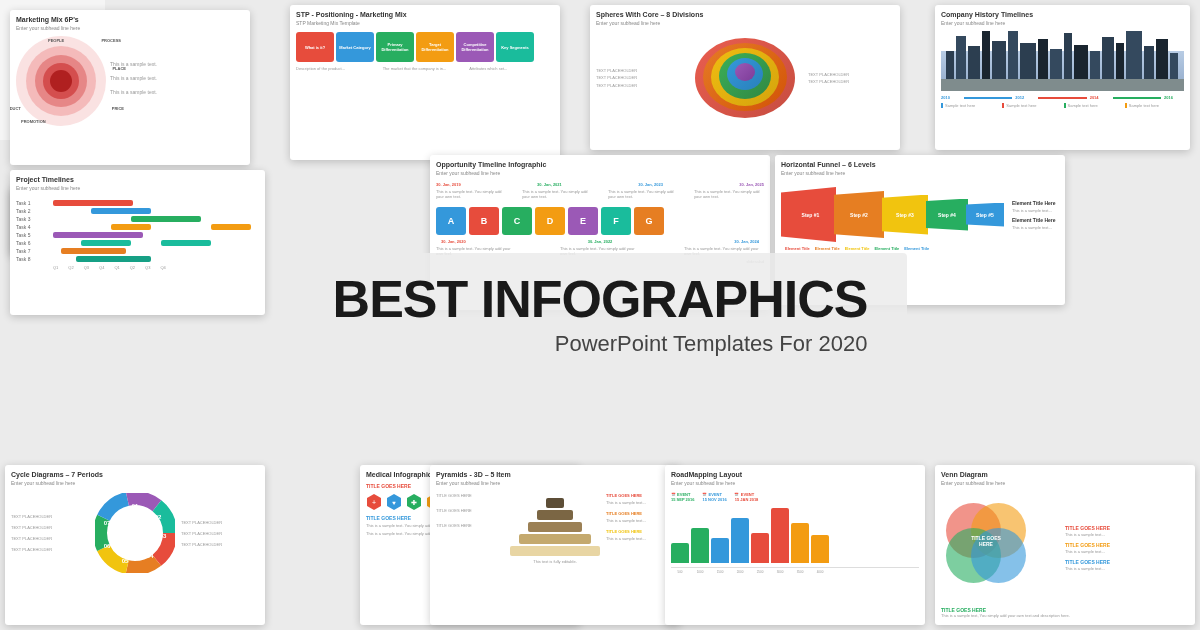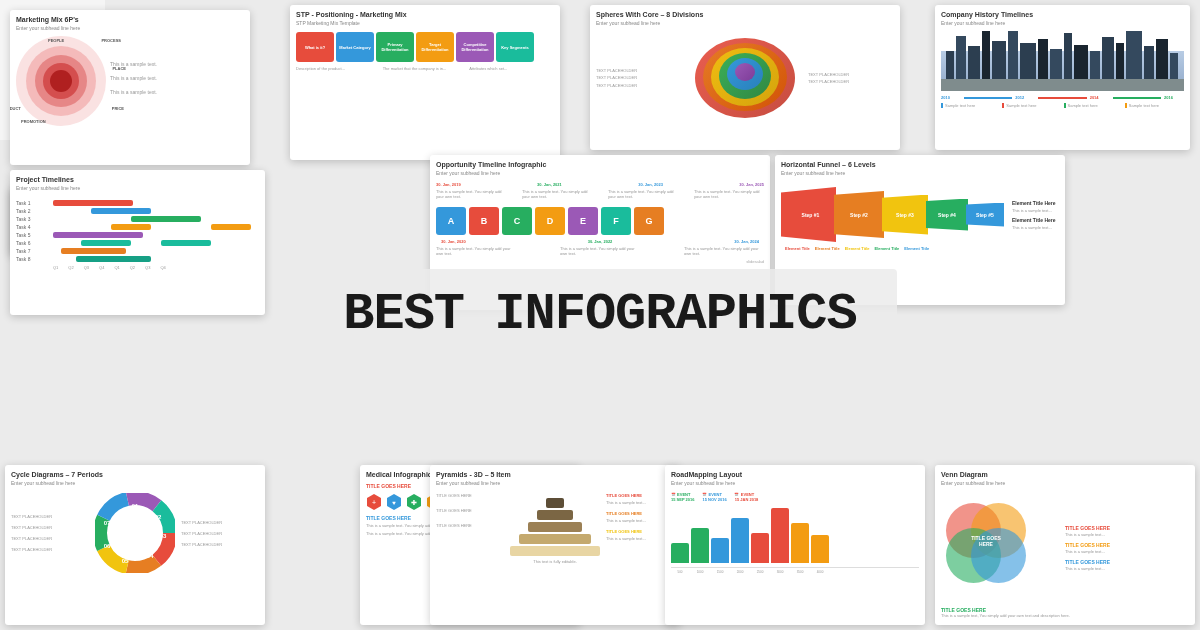--- a/index.html
+++ b/index.html
@@ -53,21 +53,20 @@
     }
 
     
     .center-overlay {
       position: relative;
       z-index: 10;
       text-align: right;
       background: rgba(235,235,235,0.85);
       padding: 20px 40px;
       border-radius: 4px;
-      font-family: Liberation Mono, monospace;
     }
 
     .main-heading {
       font-size: 52px;
       font-weight: 900;
       color: #1a1a1a;
       letter-spacing: -1px;
       line-height: 1;
     }
 
@@ -669,15 +668,16 @@
         <div style="width:18px;font-size:3px;color:#999;text-align:center;">3000</div>
         <div style="width:18px;font-size:3px;color:#999;text-align:center;">3500</div>
         <div style="width:18px;font-size:3px;color:#999;text-align:center;">4000</div>
       </div>
     </div>
 
   </div>
 
   <div class="center-overlay">
     <div class="main-heading">BEST INFOGRAPHICS</div>
+    <div class="sub-heading">PowerPoint Templates For 2020</div>
   </div>
 
 </div>
 
 </body></html>

